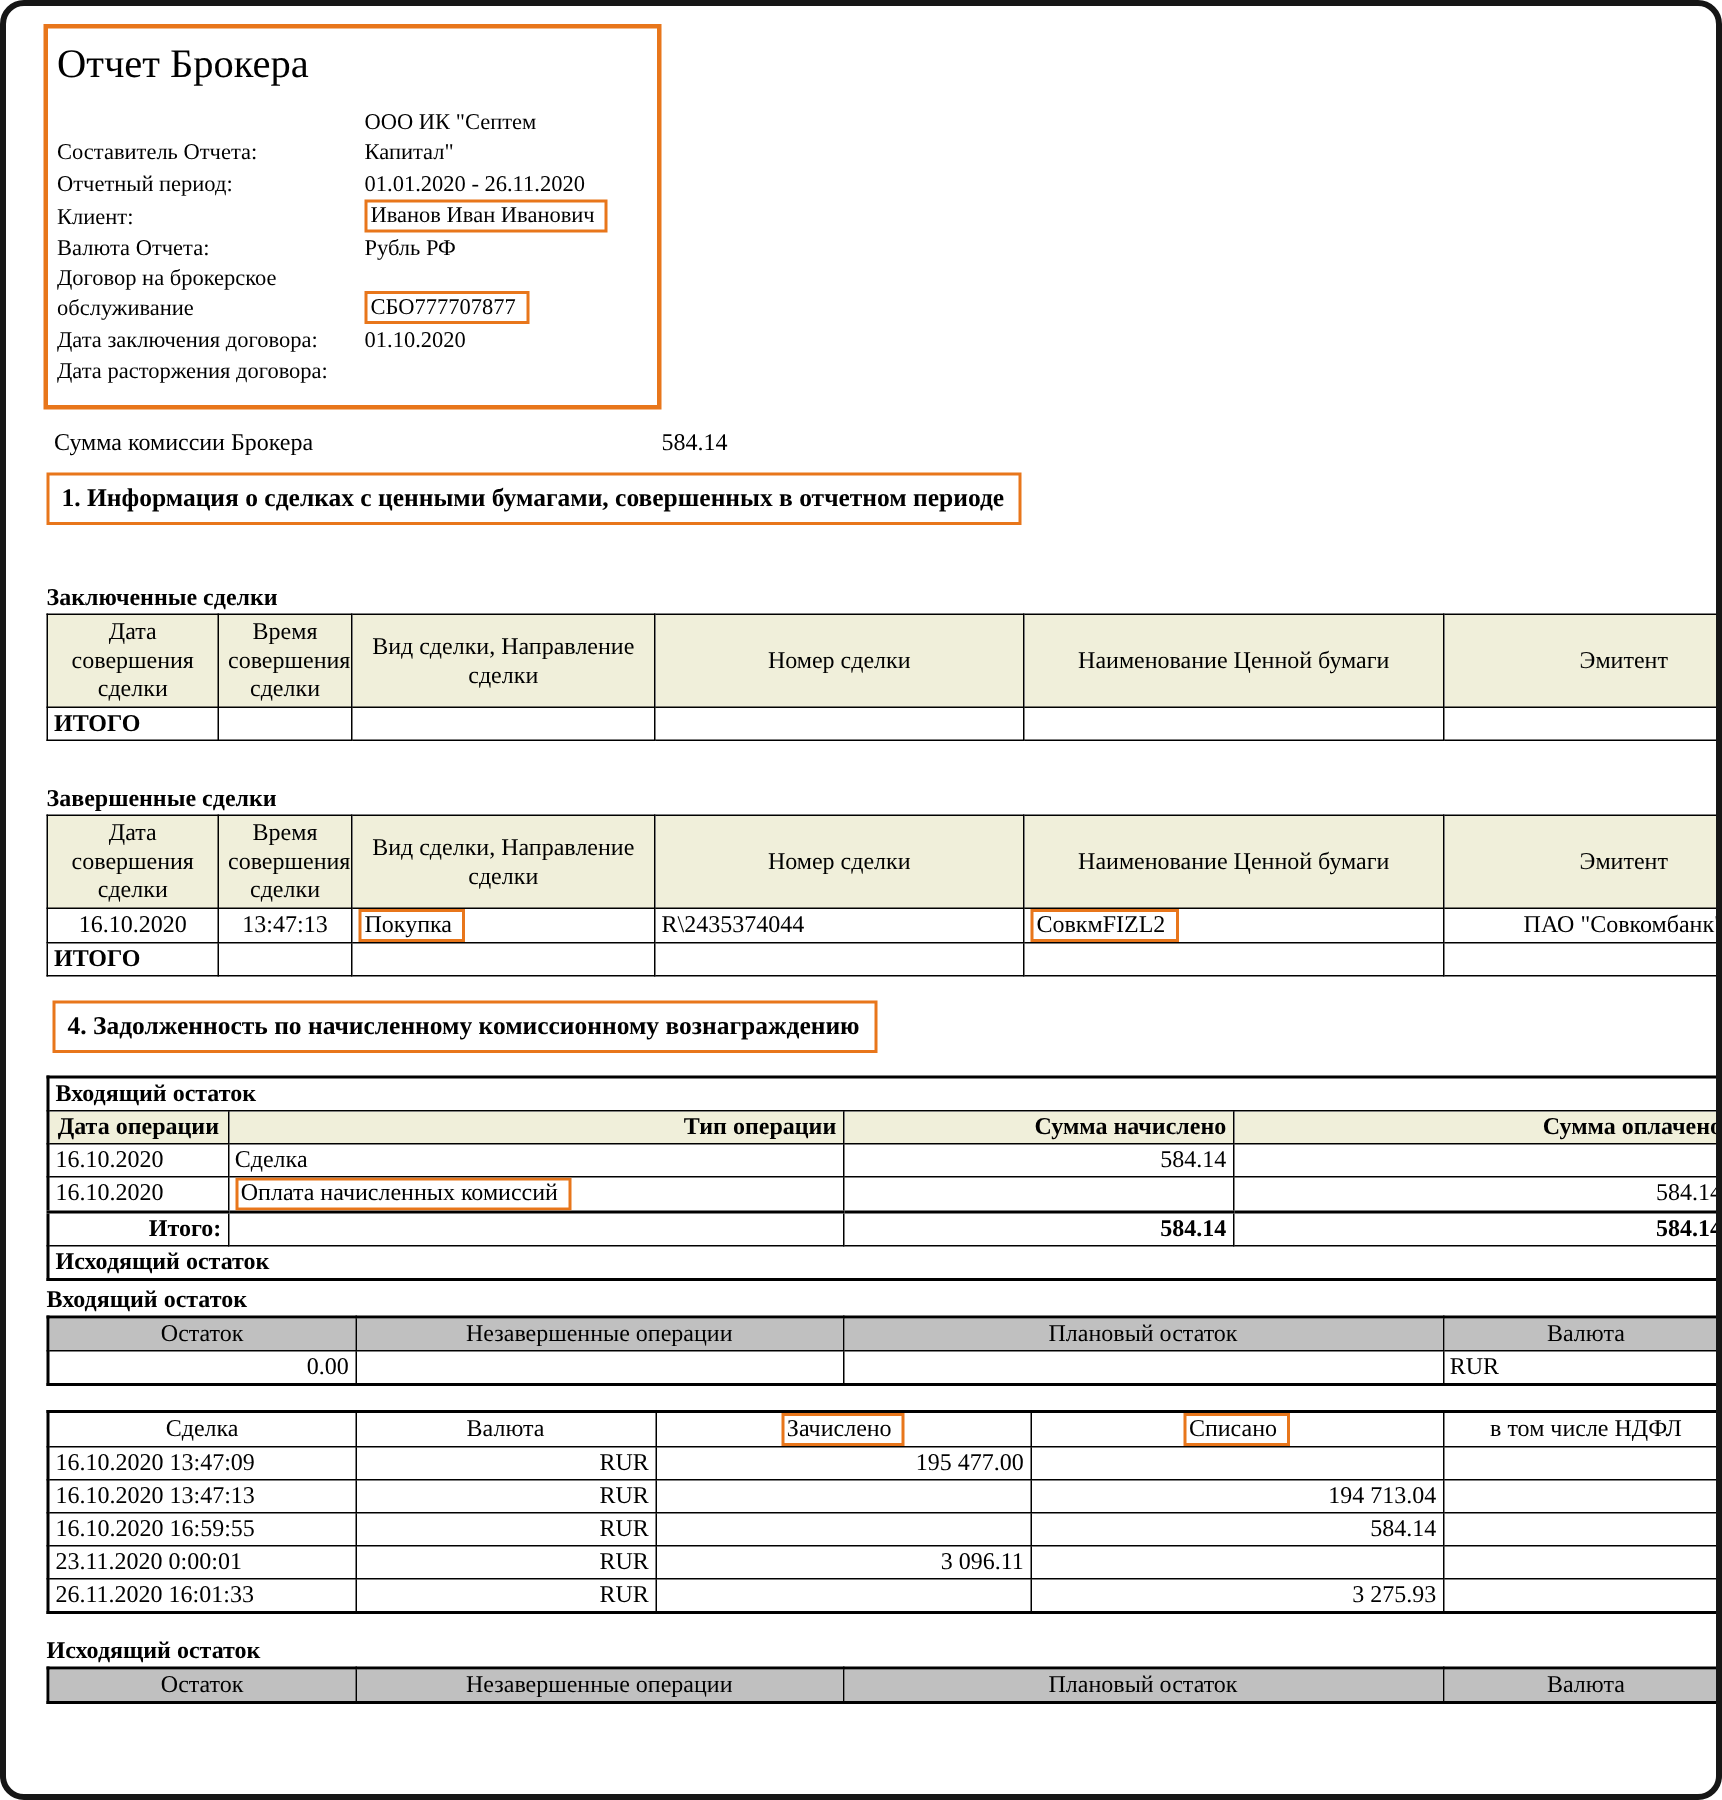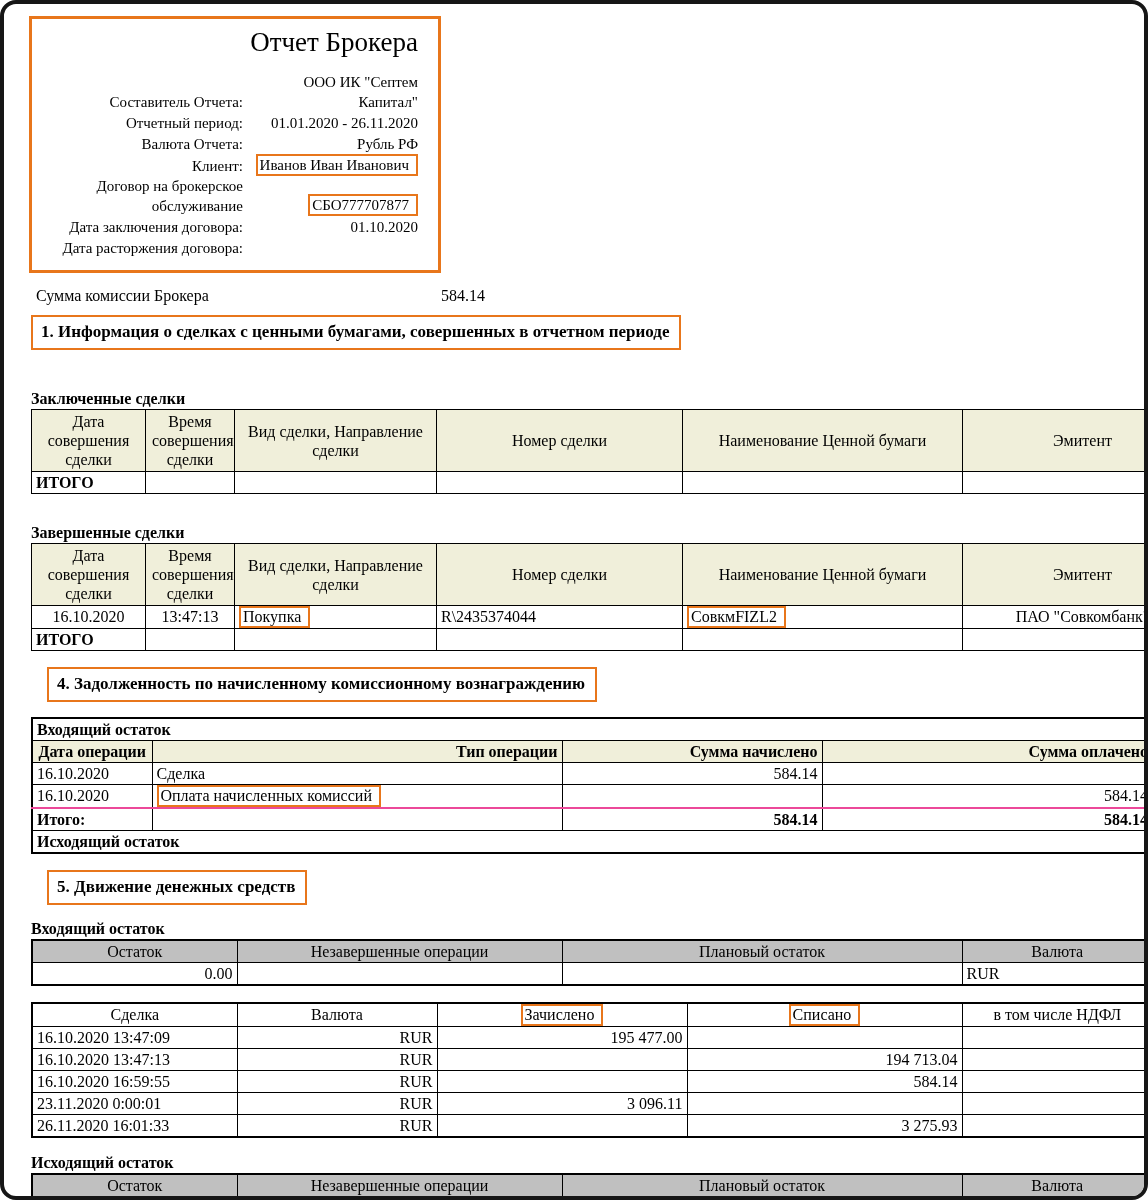--- a/index.html
+++ b/index.html
@@ -27,32 +27,31 @@
     line-height: 18px;
   }
 
   
   .report-header-box {
     width: 412px;
     box-sizing: border-box;
     border: 3px solid var(--accent);
     padding: 8px 20px 12px 6px;
     margin-left: -2px;
-    text-align: right;
   }
   .report-title { font-size: 27px; margin: 0 0 14px 0; }
   .field-row { display: flex; align-items: flex-end; min-height: 21px; line-height: 20px; font-size: 15px; }
   .field-label { width: 205px; flex: 0 0 205px; }
   .field-value { flex: 1; }
 
   .commission-row { display: flex; margin: 14px 0 10px 5px; }
   .commission-row .lab { width: 405px; }
 
   .section-heading-wrap { margin: 2px 0 40px 0; }
-  .section-heading-wrap.tight { margin: 16px 0 15px 16px; }
+  .section-heading-wrap.tight { margin: 16px 0 15px 4px; }
   .section-heading {
     display: inline-block;
     border: 2px solid var(--accent);
     padding: 5px 10px 6px 8px;
     font-weight: bold;
     font-size: 17px;
   }
 
   .table-label { font-weight: bold; margin: 0 0 1px 0; }
   .mt16 { margin-top: 16px; }
@@ -84,21 +83,21 @@
     padding: 2px 6px;
     line-height: 19px;
   }
   .total-row td { font-weight: bold; }
   .deals-gap { margin-bottom: 30px; }
 
   
   .sec4 { width: 1121px; border: 2px solid #000; margin-bottom: 4px; }
   .sec4 th { background: var(--beige); font-weight: bold; text-align: right; }
   .sec4 th.first { text-align: center; }
-  .thick-top td { border-top: 2px solid #ec4899; }
+  .thick-top td { border-top: 2px solid #000000; text-align: right; }
 
   
   .balance { width: 1121px; border: 2px solid #000; }
   .balance th { background: var(--gray); text-align: center; }
   .movements { width: 1121px; border: 2px solid #000; margin-top: 16px; }
   .movements th { text-align: center; }
 </style>
 </head>
 <body>
 
@@ -109,26 +108,26 @@
 
     <div class="field-row">
       <div class="field-label">Составитель Отчета:</div>
       <div class="field-value">ООО ИК "Септем Капитал"</div>
     </div>
     <div class="field-row">
       <div class="field-label">Отчетный период:</div>
       <div class="field-value">01.01.2020 - 26.11.2020</div>
     </div>
     <div class="field-row">
+      <div class="field-label">Клиент:</div>
+      <div class="field-value"><span class="hl">Иванов Иван Иванович</span></div>
+    </div>
+    <div class="field-row">
       <div class="field-label">Валюта Отчета:</div>
       <div class="field-value">Рубль РФ</div>
-    </div>
-    <div class="field-row">
-      <div class="field-label">Клиент:</div>
-      <div class="field-value"><span class="hl">Иванов Иван Иванович</span></div>
     </div>
     <div class="field-row">
       <div class="field-label">Договор на брокерское обслуживание</div>
       <div class="field-value"><span class="hl">СБО777707877</span></div>
     </div>
     <div class="field-row">
       <div class="field-label">Дата заключения договора:</div>
       <div class="field-value">01.10.2020</div>
     </div>
     <div class="field-row">
@@ -252,23 +251,20 @@
       <td></td>
       <td class="t-right">584.14</td>
       <td class="t-right">584.14</td>
     </tr>
     <tr>
       <td colspan="4" class="bold">Исходящий остаток</td>
     </tr>
   </tbody>
     </table>
 
-  <div class="section-heading-wrap tight">
-    <span class="section-heading">5. Движение денежных средств</span>
-  </div>
 
   <div class="table-label">Входящий остаток</div>
   <table class="balance">
     <colgroup>
         <col style="width:205px">
         <col style="width:325px">
         <col style="width:400px">
         <col style="width:191px">
       </colgroup>
     <tbody>

